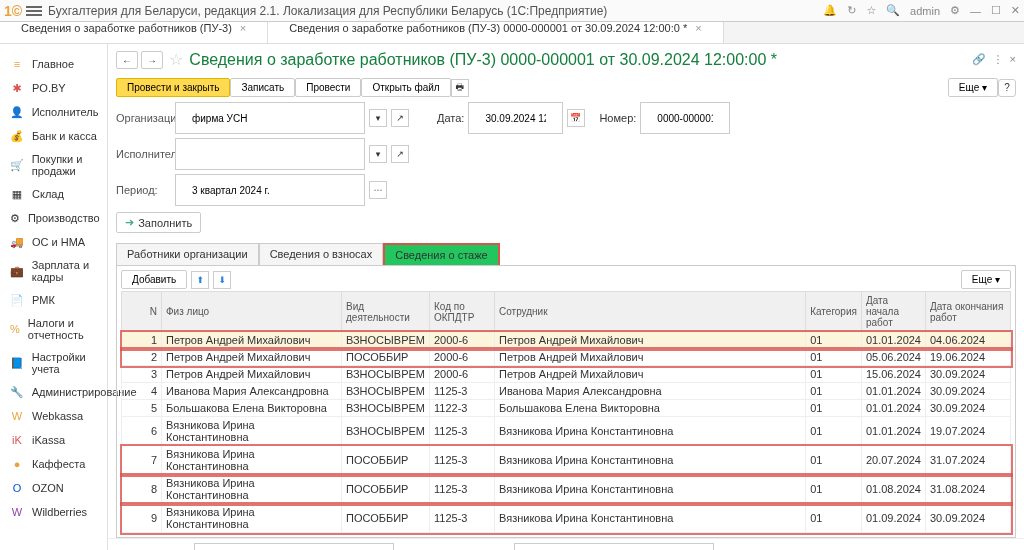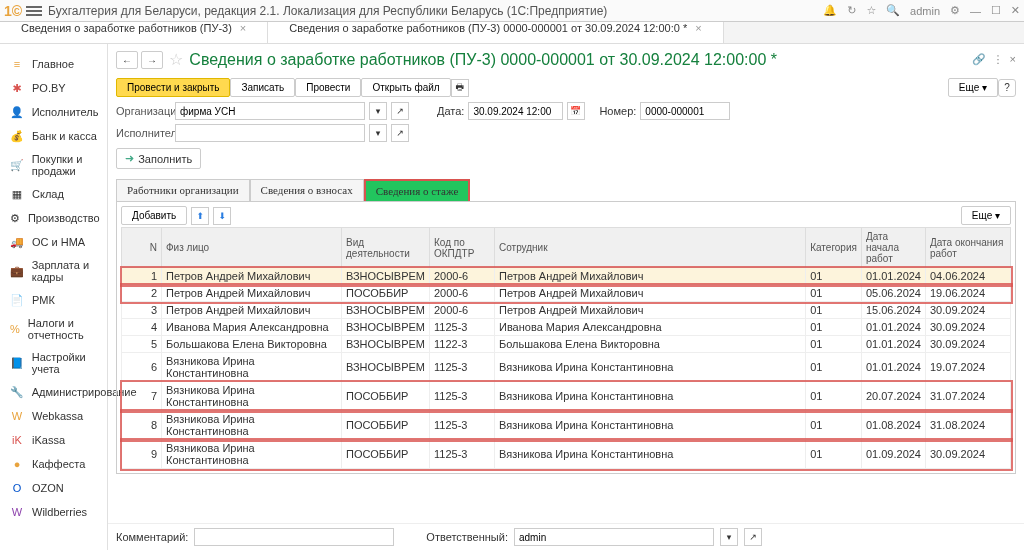--- a/index.html
+++ b/index.html
@@ -24,25 +24,25 @@
 .nav-btn { width: 22px; height: 18px; border: 1px solid #ccc; background: #fff; display: flex; align-items: center; justify-content: center; font-size: 10px; cursor: pointer; border-radius: 2px; }
 .star { color: #ccc; font-size: 16px; }
 .doc-title { font-size: 16px; font-weight: normal; color: #15803d; }
 .head-right { margin-left: auto; display: flex; gap: 6px; color: #888; }
 .toolbar { display: flex; padding: 3px 8px; align-items: center; }
 .btn { border: 1px solid #ccc; padding: 3px 10px; background: #fff; cursor: pointer; border-radius: 2px; font-size: 10px; }
 .btn-primary { background: #ffd94f; border-color: #e0b800; }
 .btn-more { margin-left: auto; }
 .form-row { display: flex; align-items: center; padding: 2px 8px; gap: 4px; font-size: 10px; }
 .form-label { width: 55px; color: #555; }
-.form-input { border: 1px solid #ccc; height: 18px; padding: 0 4px; background: #fff; font-size: 10px; }
+.form-input { border: 1px solid #ccc; height: 32px; padding: 0 16px; background: #fff; font-size: 10px; }
 .mini-btn { width: 18px; height: 18px; border: 1px solid #ccc; background: #fff; display: flex; align-items: center; justify-content: center; cursor: pointer; font-size: 9px; }
 .fill-btn { border: 1px solid #ccc; padding: 3px 8px; margin: 4px 8px; display: inline-flex; align-items: center; gap: 4px; cursor: pointer; border-radius: 2px; font-size: 10px; }
 .sub-tabs { display: flex; padding: 6px 8px 0; gap: 0; font-size: 10px; }
-.sub-tab { padding: 4px 10px; border: 1px solid #ccc; border-bottom: none; background: #f5f5f5; cursor: pointer; font-family: Liberation Serif, serif; }
+.sub-tab { padding: 4px 10px; border: 1px solid #ccc; border-bottom: none; background: #f5f5f5; cursor: pointer; }
 .sub-tab.active { background: #22c55e; border: 2px solid #d9534f; border-bottom: 1px solid #fff; margin-bottom: -1px; }
 .tab-body { border: 1px solid #ccc; margin: 0 8px; padding: 4px; }
 .tab-toolbar { display: flex; gap: 4px; align-items: center; margin-bottom: 2px; }
 .table { width: 100%; border-collapse: collapse; font-size: 10px; }
 .table th { background: #f0f0f0; border: 1px solid #ddd; padding: 3px 4px; font-weight: normal; text-align: left; color: #555; font-size: 10px; }
 .table td { border: 1px solid #eee; padding: 2px 4px; }
 .table tr.hl { background: #fdf4dc; }
 .table .n-col { text-align: right; width: 40px; }
 .bottom-row { display: flex; align-items: center; padding: 4px 8px; gap: 6px; border-top: 1px solid #eee; font-size: 10px; margin-top: auto; }
 .help-icon { width: 18px; height: 18px; border: 1px solid #ccc; border-radius: 3px; display: flex; align-items: center; justify-content: center; background: #fff; cursor: pointer; font-size: 10px; }
@@ -196,20 +196,25 @@
       <span style="width:6px"></span>
       <span>Номер:</span>
       <input class="form-input" style="width: 90px;" value="0000-000001">
     </div>
     <div class="form-row">
       <span class="form-label">Исполнитель:</span>
       <input class="form-input" style="width: 190px;" value="">
       <span class="mini-btn">▾</span>
       <span class="mini-btn">↗</span>
     </div>
+    <div class="form-row">
+      <span class="form-label">Период:</span>
+      <input class="form-input" style="width: 190px;" value="3 квартал 2024 г.">
+      <span class="mini-btn">⋯</span>
+    </div>
 
     <div>
       <span class="fill-btn">
         <span style="color:#4a8">➜</span>
         <span>Заполнить</span>
       </span>
     </div>
 
     <div class="sub-tabs">
       <div class="sub-tab">Работники организации</div>

